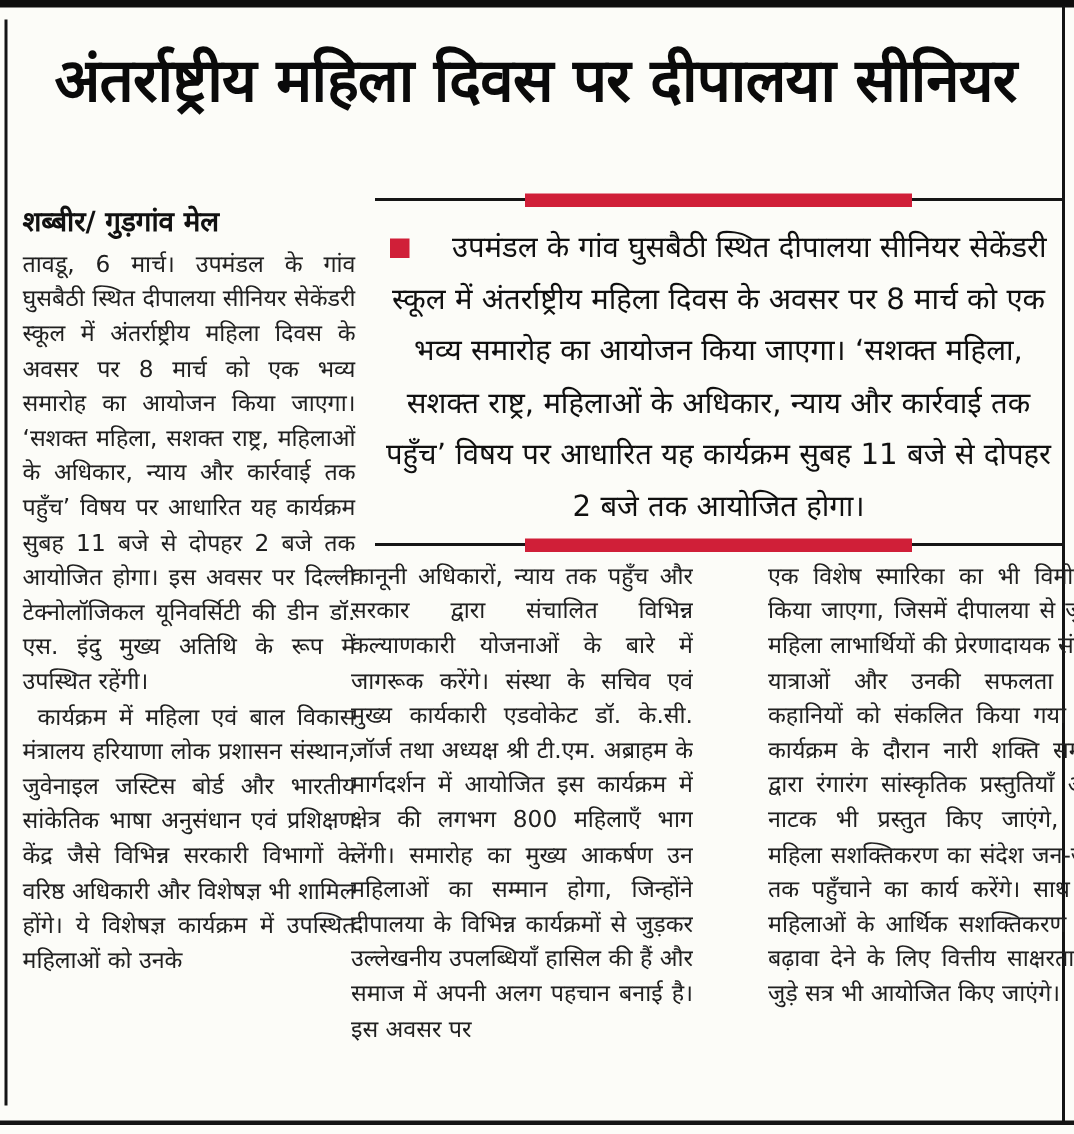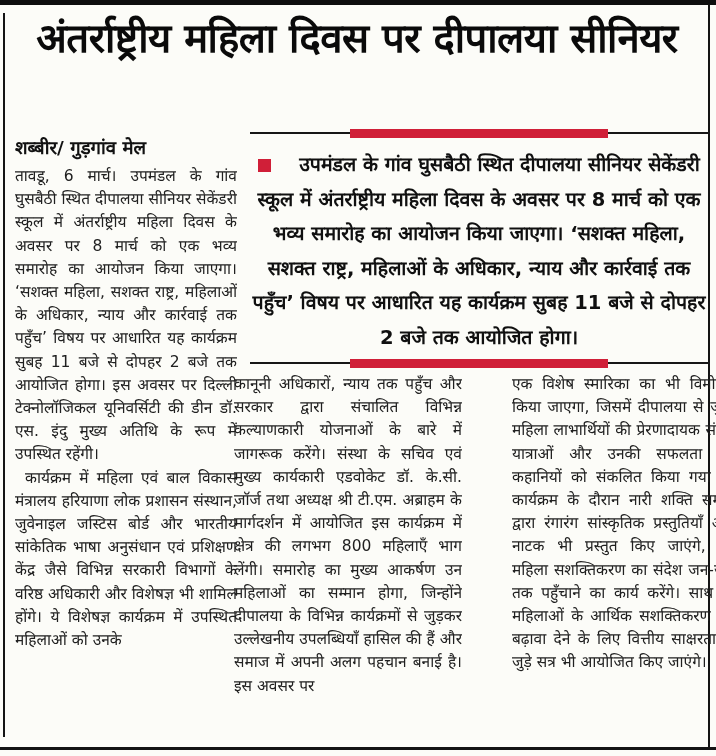--- a/index.html
+++ b/index.html
@@ -16,21 +16,21 @@
   }
 
   
   .top-bar    { position:absolute; top:0; left:0; width:716px; height:5px; background:#0e0e0e; }
   .left-rule  { position:absolute; top:13px; left:3px; width:2px; height:724px; background:#141414; }
   .right-rule { position:absolute; top:4px; right:6px; width:2px; height:744px; background:#141414; }
   .bottom-rule{ position:absolute; left:0; bottom:6px; width:716px; height:3px; background:#141414; }
 
   
   .headline {
-    position:absolute; top:12px; left:14px; right:16px;
+    position:absolute; top:28px; left:14px; right:16px;
     margin:0; text-align:center;
     font-size:40px; line-height:53px; font-weight:700;
     color:#0a0a0a; letter-spacing:-0.5px;
   }
   .fitline { display:inline-block; white-space:nowrap; }
 
   
   .byline {
     position:absolute; top:134px; left:15px; width:226px;
     font-size:18.5px; font-weight:700; color:#111;
@@ -56,21 +56,21 @@
   .hl-rule-bottom { bottom:0; }
   .hl-red {
     position:absolute; left:50%; transform:translateX(-50%);
     width:258px; height:9px;
   }
   .hl-red-top    { top:-3.5px; }
   .hl-red-bottom { bottom:-3.5px; }
   .hl-text {
     margin:0; padding:16px 4px 0 4px;
     text-align:center;
-    font-size:19.5px; line-height:34.5px; font-weight:700;
+    font-size:19.5px; line-height:34.5px; font-weight:400;
     color:#101010;
   }
   .hl-bullet {
     display:inline-block; width:13px; height:13px;
     margin-right:28px; transform:translateY(1px);
   }
 </style>
 </head>
 <body>
 

